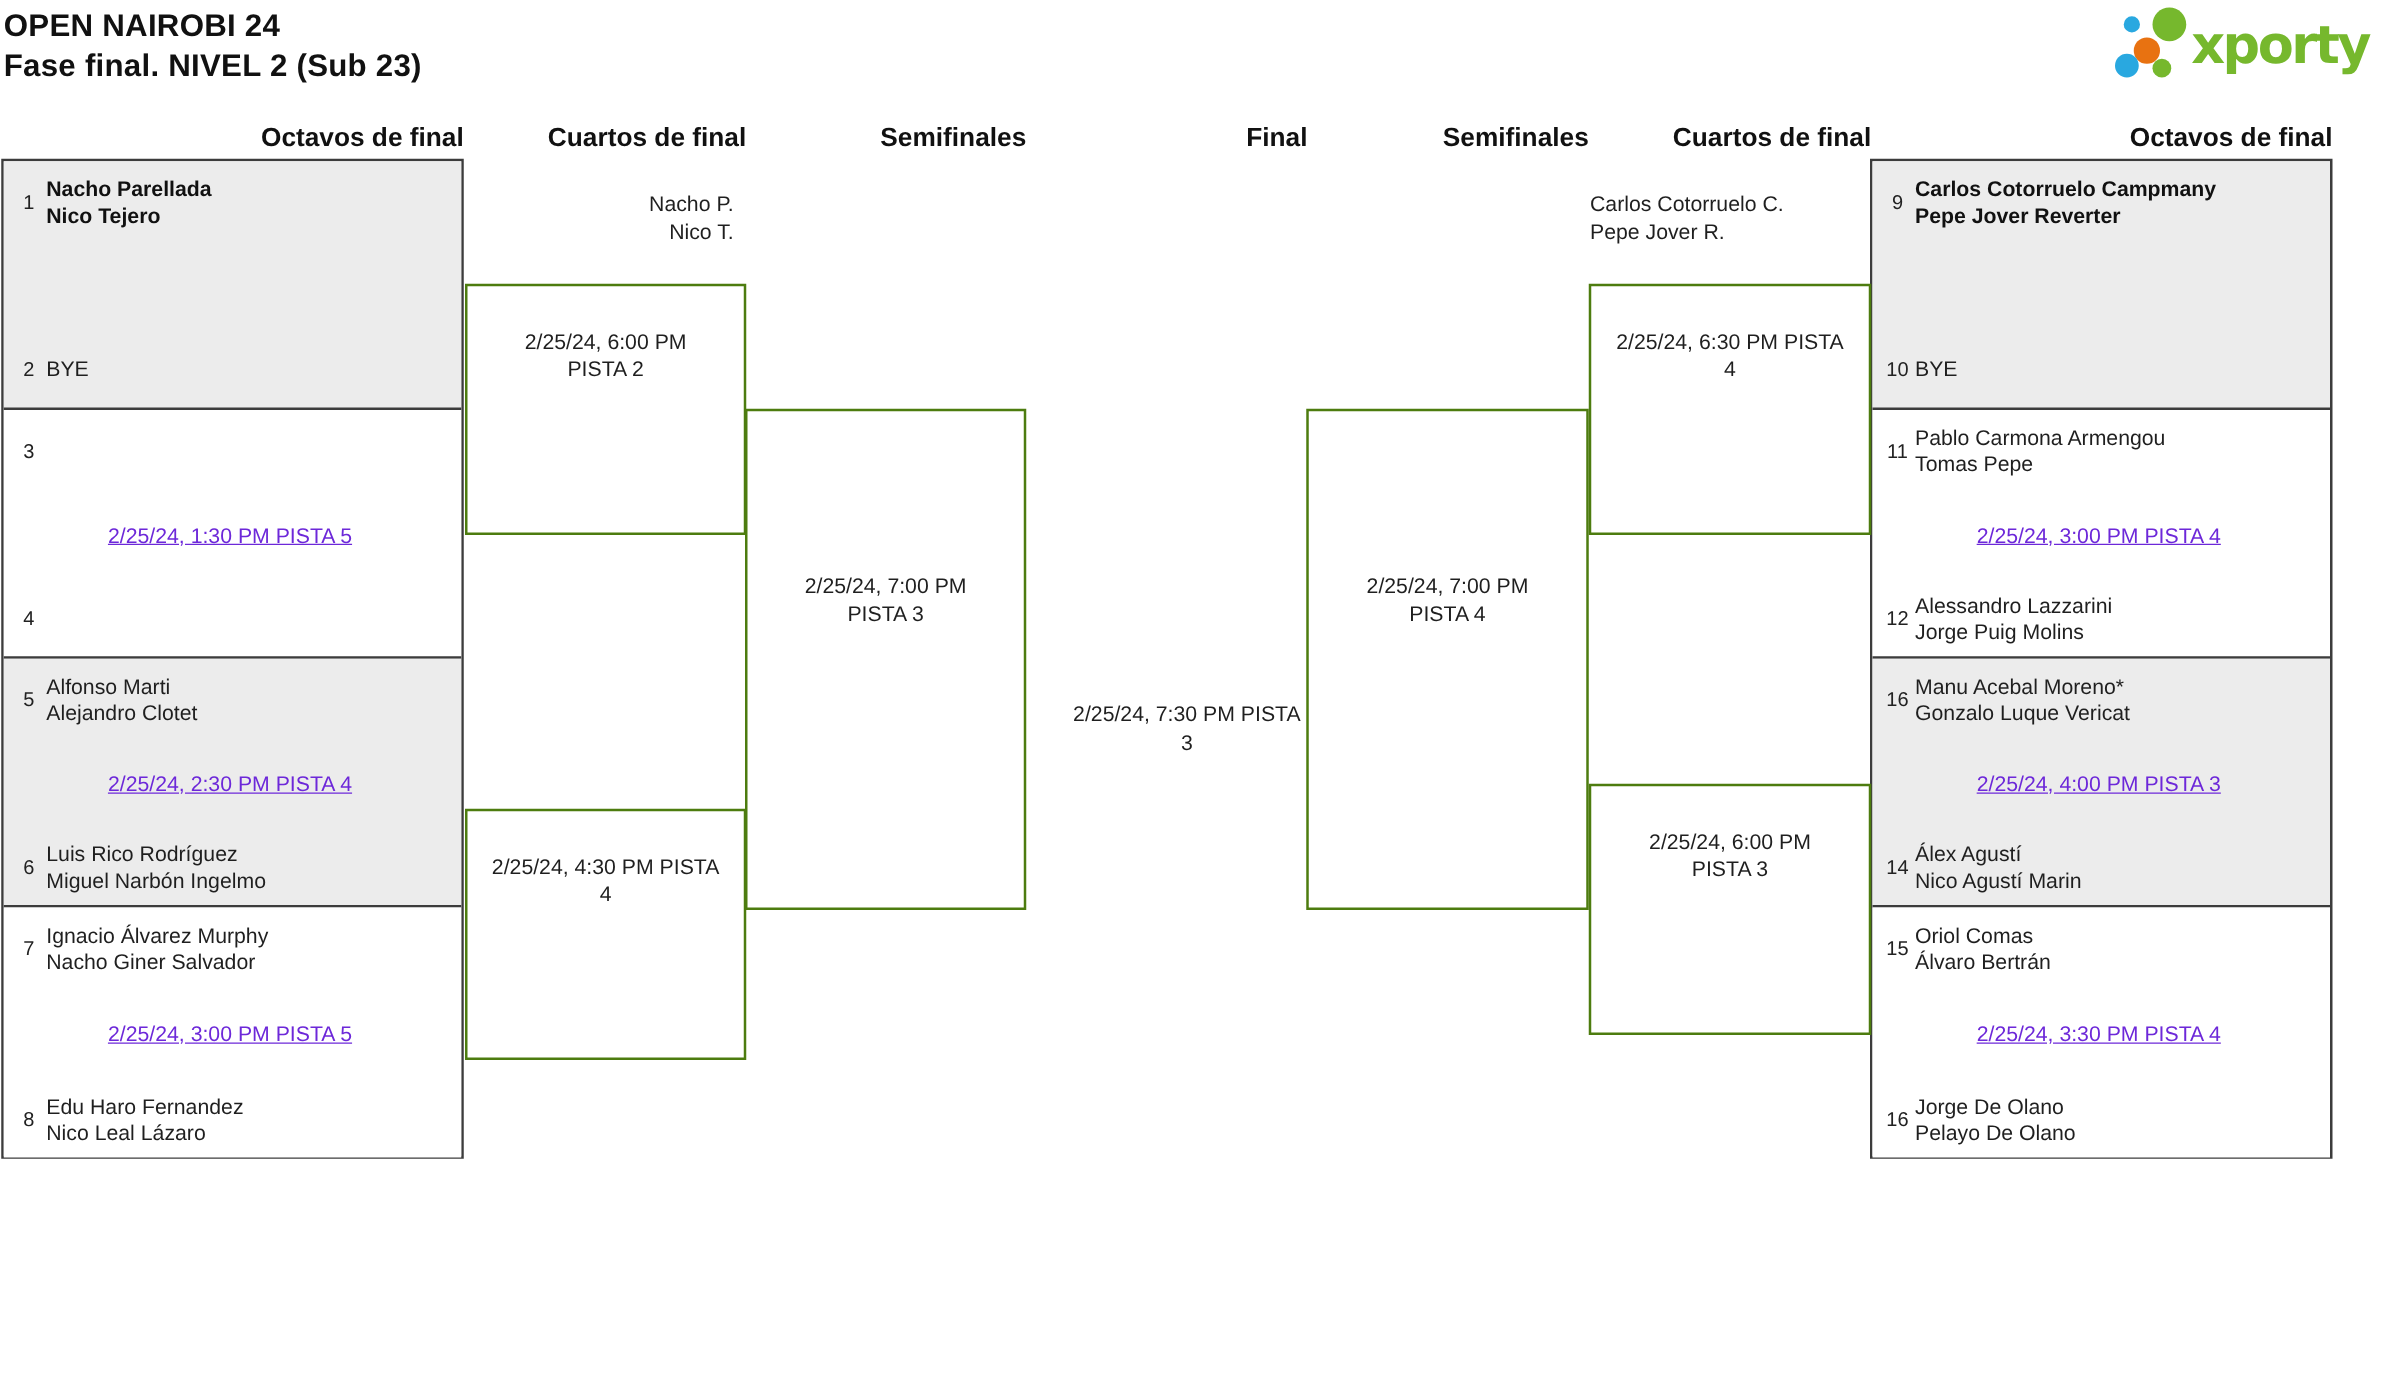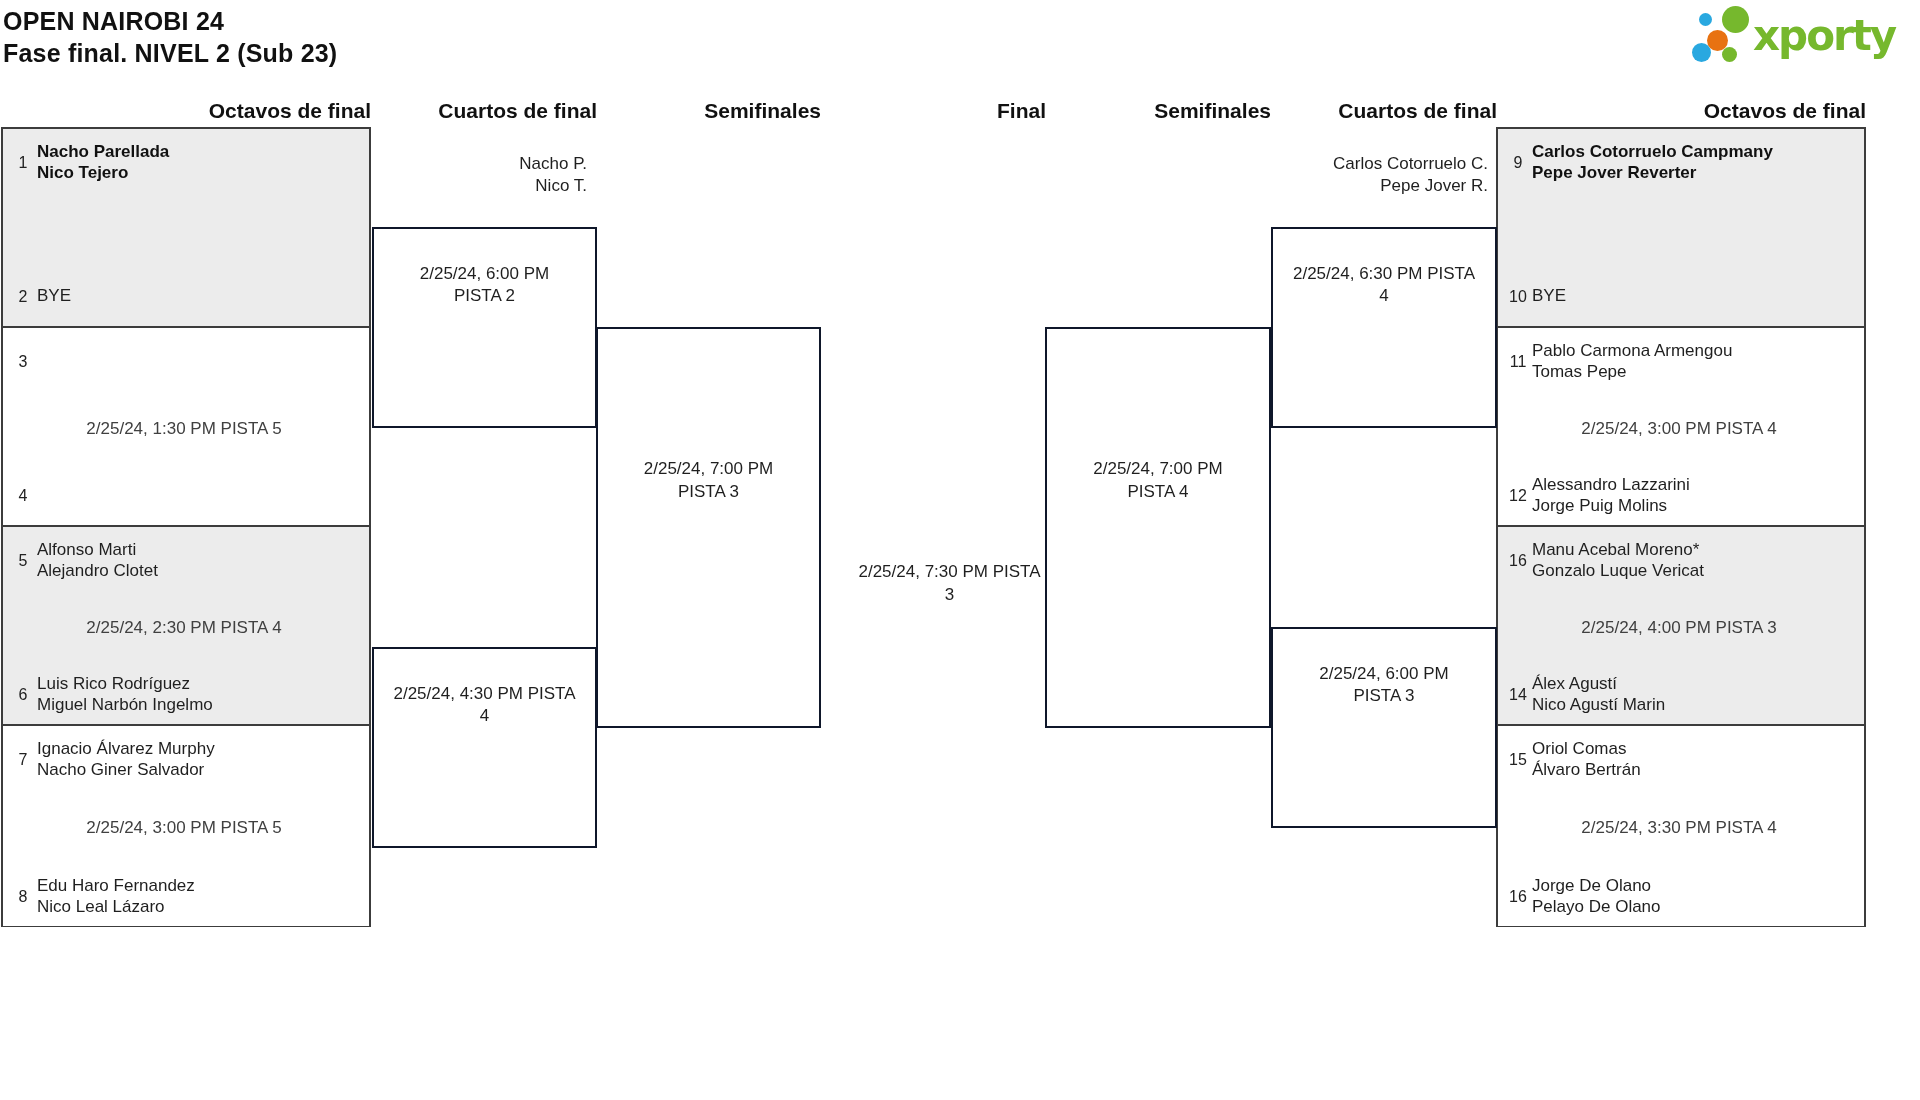--- a/index.html
+++ b/index.html
@@ -28,30 +28,30 @@
   .oct-box  { position:relative; width:100%; height:199px; border-bottom:2px solid #3c3c3c;
               display:flex; flex-direction:column; justify-content:space-between;
               padding:13px 10px 9px 6px; background:#fff; }
   .oct-box:last-child { height:200px; border-bottom:none; }
   .oct-box.shaded { background:#ececec; }
   .team  { display:flex; align-items:center; min-height:41px; }
   .seed  { width:28px; flex-shrink:0; text-align:center; font-size:16px; color:#222; }
   .names { font-size:17px; line-height:20.5px; color:#1f1f1f; }
   .names.bold { font-weight:700; color:#111; }
   .p { display:block; white-space:nowrap; }
-  .slot-time { text-align:center; font-size:17px; color:#404040; }
-  .q-box, .s-box { position:absolute; border:2px solid #0f172a; background:transparent; }
+  .slot-time { text-align:center; font-size:17px; color:#6d28d9;text-decoration:underline; }
+  .q-box, .s-box { position:absolute; border:2px solid #4d7c0f; background:transparent; }
   .q-time { padding:34px 10px 0 10px; text-align:center; font-size:17px; line-height:22px;
             white-space:pre-line; color:#1f1f1f; }
   .s-time { padding:128px 10px 0 10px; text-align:center; font-size:17px; line-height:23px;
             white-space:pre-line; color:#1f1f1f; }
   .final-time { position:absolute; left:820px; top:560px; width:259px; text-align:center;
                 font-size:17px; line-height:23px; white-space:pre-line; color:#1f1f1f; }
   .advancer { position:absolute; top:153px; font-size:17px; line-height:21.5px; color:#1f1f1f; }
-  .advancer.right { text-align:right; }
+  .advancer.right { }
   
   #oct-left  { left:1px;    top:127px; }
   #oct-right { left:1496px; top:127px; }
   #ql1 { left:372px;  top:227px; width:225px; height:201px; }
   #ql2 { left:372px;  top:627px; width:225px; height:201px;margin-top:20px; }
   #qr1 { left:1271px; top:227px; width:226px; height:201px; }
   #qr2 { left:1271px; top:627px; width:226px; height:201px; }
   #sl  { left:596px;  top:327px; width:225px; height:401px; }
   #sr  { left:1045px; top:327px; width:226px; height:401px; }
   #adv-left  { left:382px;  width:205px;text-align:right; }

